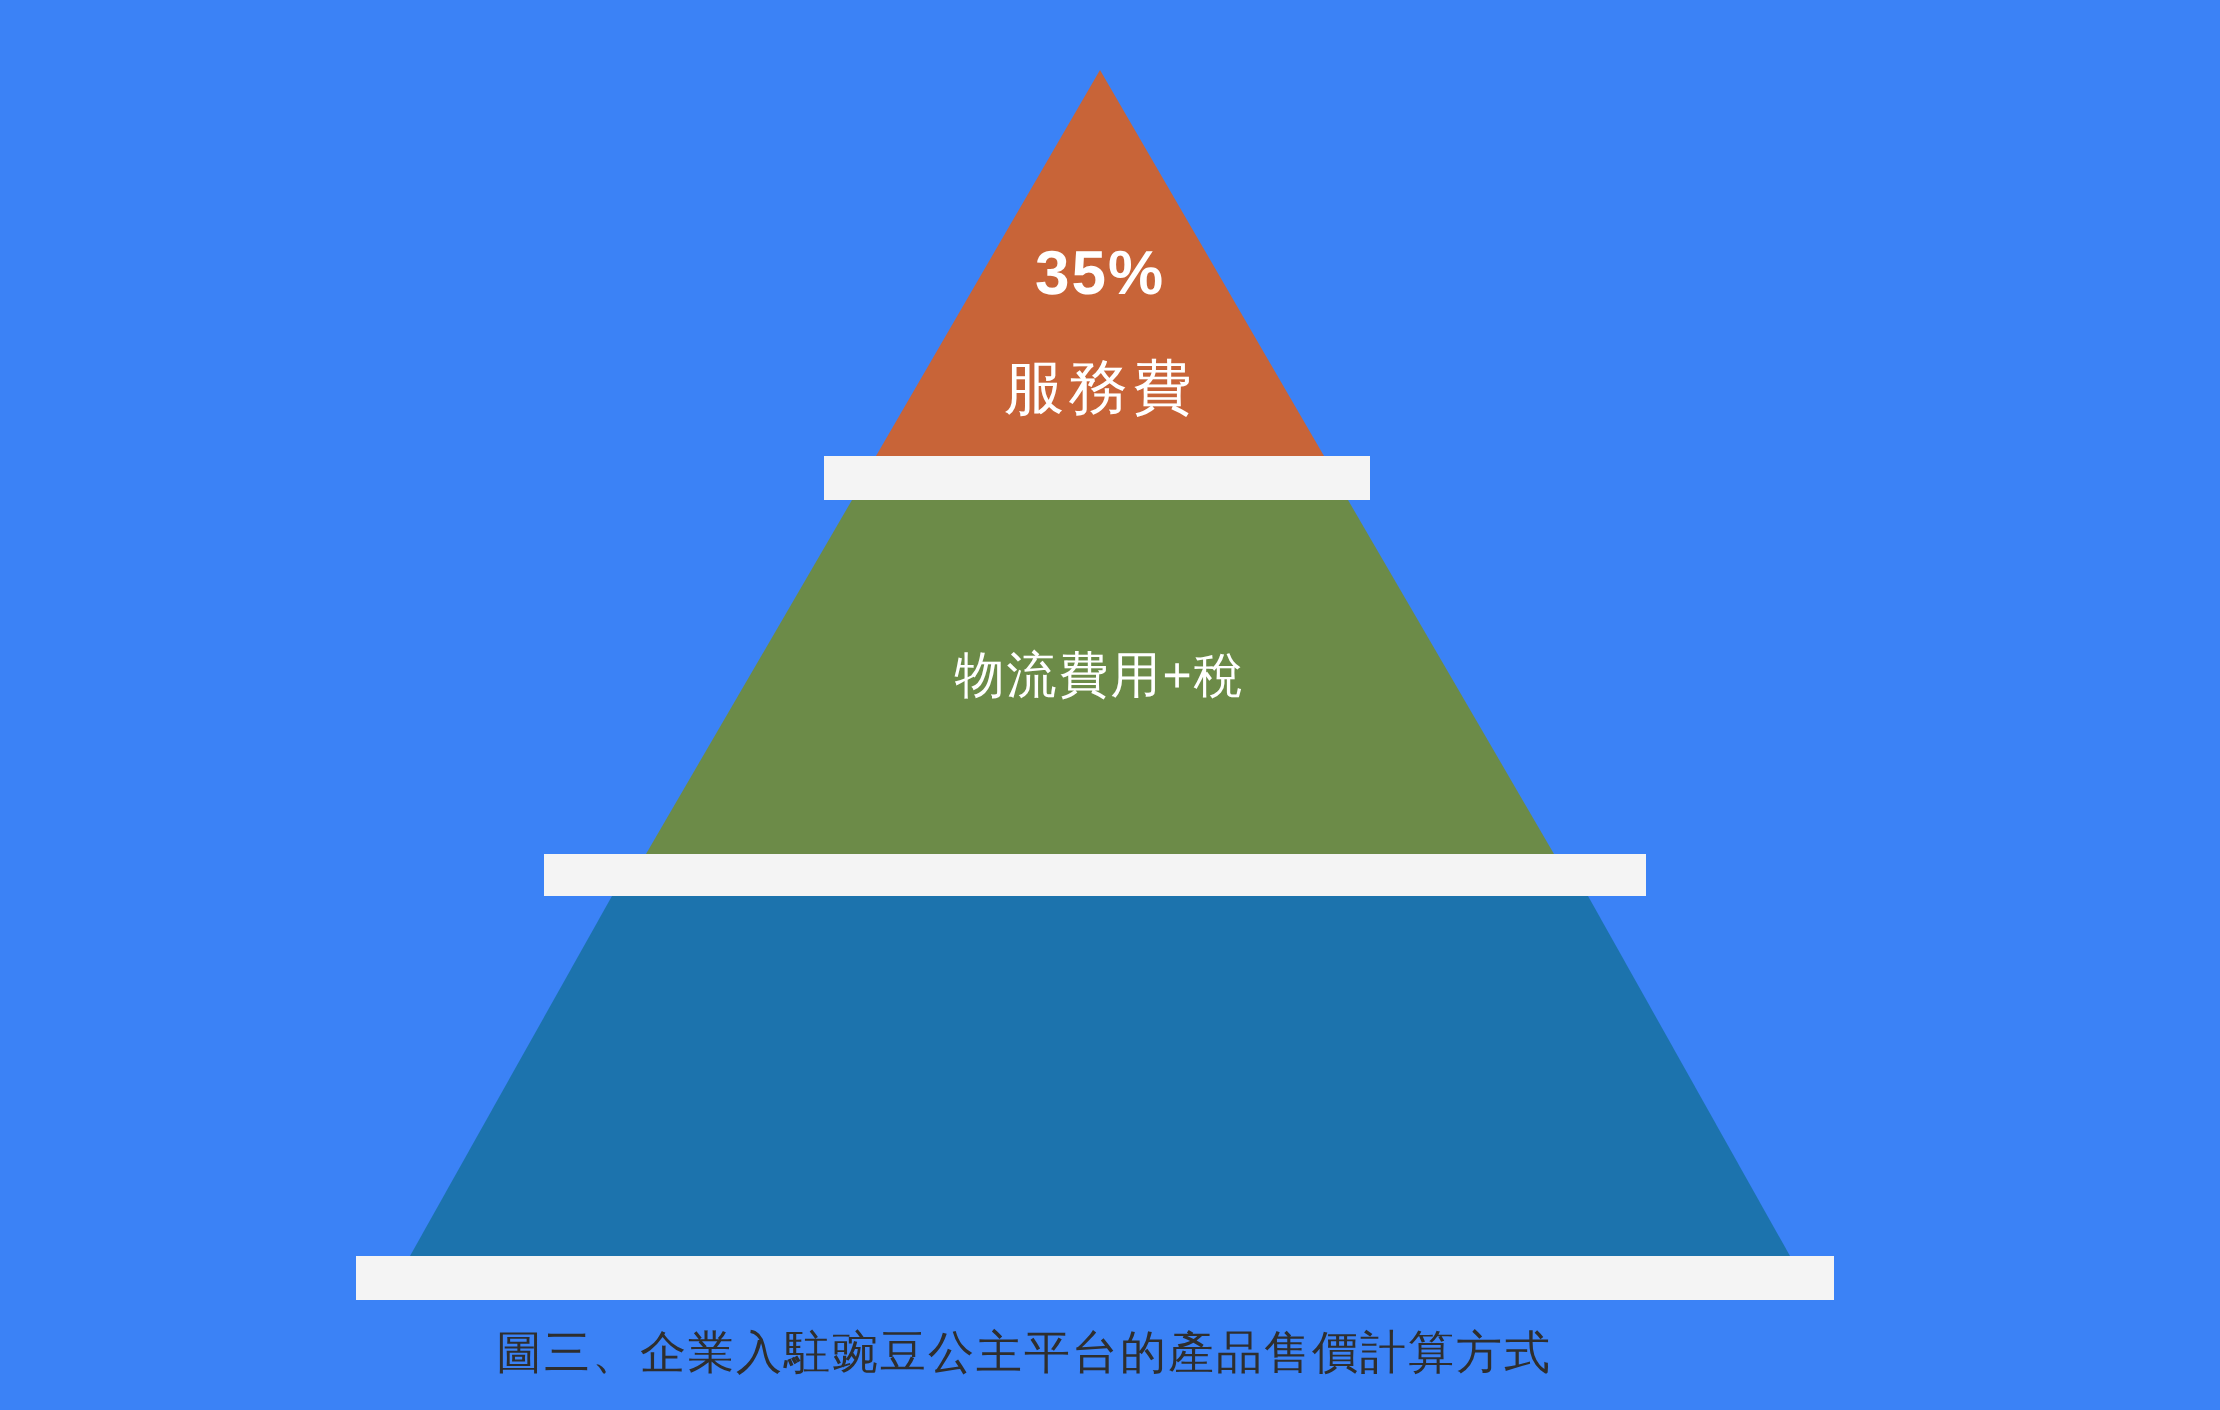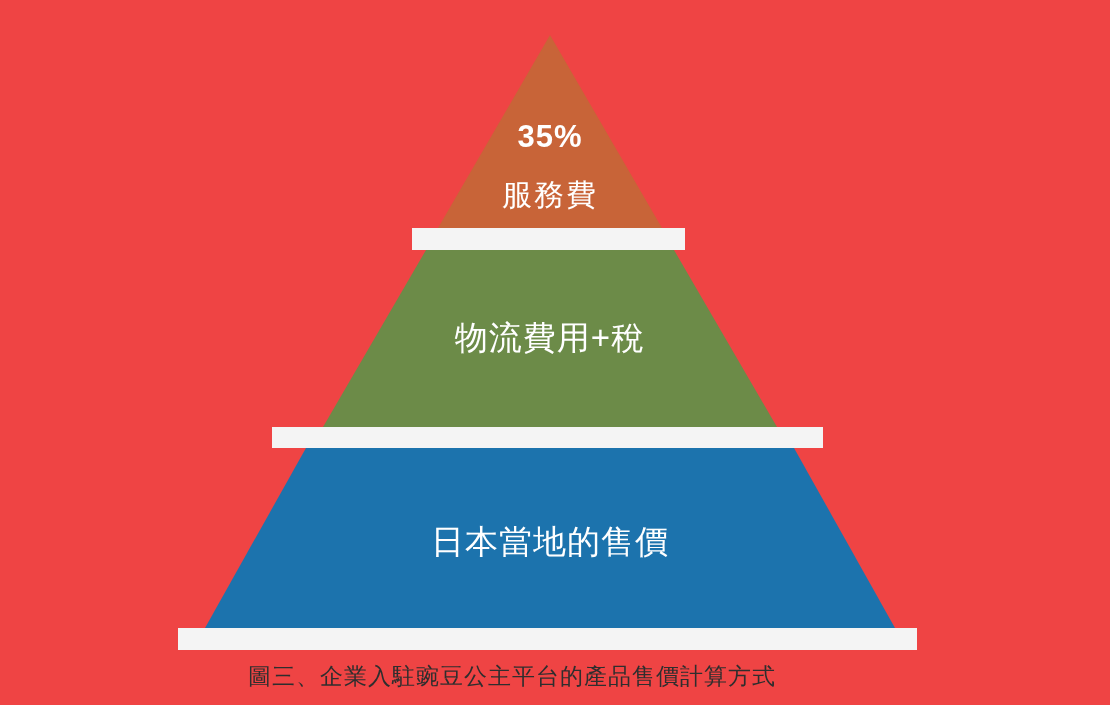--- a/index.html
+++ b/index.html
@@ -5,38 +5,38 @@
   html, body {
     margin: 0;
     padding: 0;
     background: #ffffff;
     font-family: "Liberation Sans", sans-serif;
   }
   .stage {
     position: relative;
     width: 1110px;
     height: 705px;
-    background: #ef4444;
+    background: #3b82f6;
     overflow: hidden;
   }
   .pyramid-svg {
     position: absolute;
     left: 0;
     top: 0;
     width: 1110px;
     height: 705px;
     display: block;
   }
   .tier-label {
     position: absolute;
     left: 350px;
     width: 400px;
     text-align: center;
     color: #ffffff;
-    font-size: 33px;
+    font-size: 25px;
     line-height: 40px;
     letter-spacing: 1px;
     white-space: nowrap;
     pointer-events: none;
   }
   .top-label-block {
     position: absolute;
     left: 400px;
     top: 116px;
     width: 300px;
@@ -92,17 +92,16 @@
     <rect x="178" y="628" width="739" height="22" fill="#f4f4f4"></rect>
   </svg>
 
   <div class="top-label-block">
     <div class="top-label-pct">35%</div>
     <div class="top-label-name">服務費</div>
   </div>
 
   <div class="tier-label mid-label">物流費用+稅</div>
 
-  <div class="tier-label bottom-label">日本當地的售價</div>
 
   <div class="figure-caption">圖三、企業入駐豌豆公主平台的產品售價計算方式</div>
 
 </div>
 
 </body></html>

